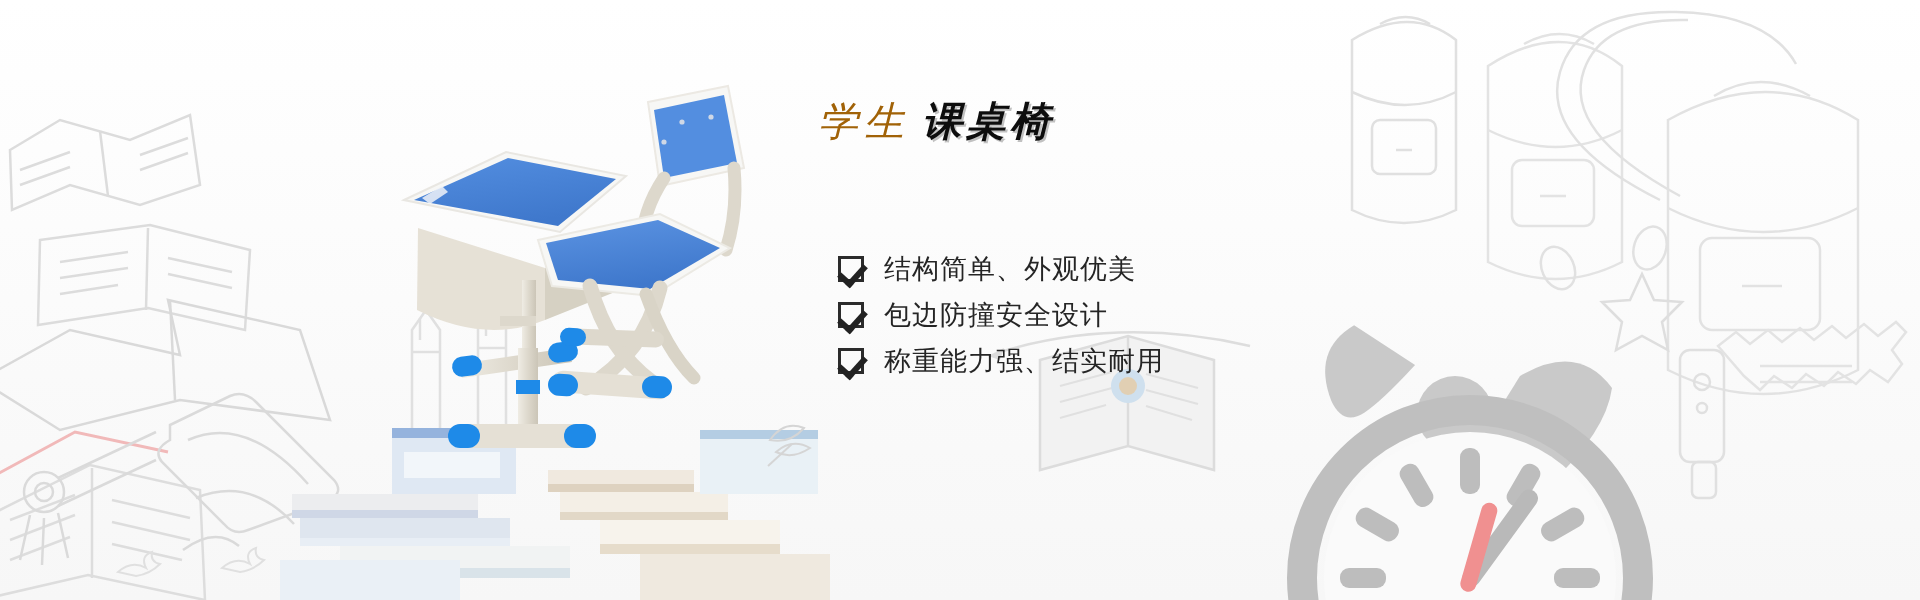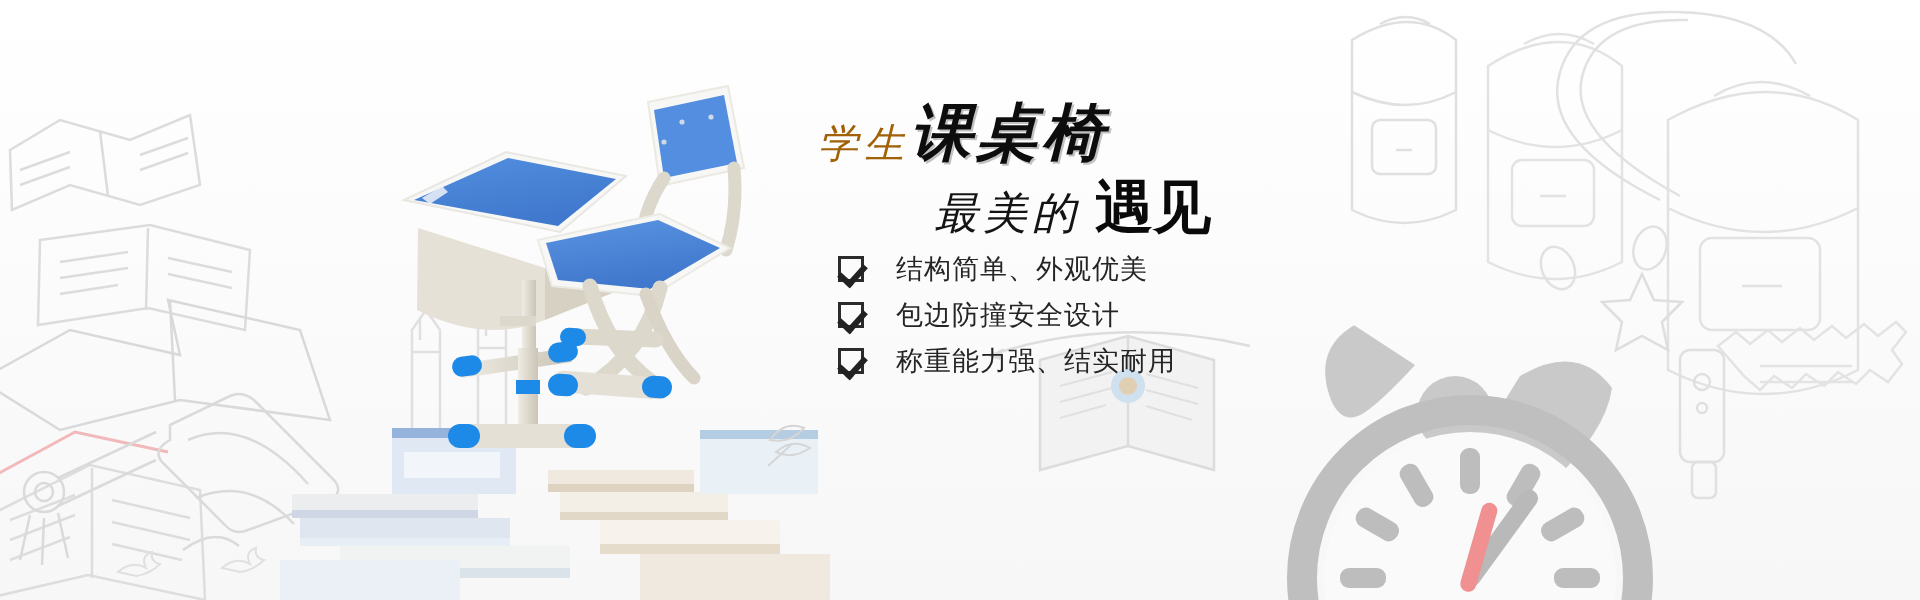--- a/index.html
+++ b/index.html
@@ -39,25 +39,26 @@
     font-family:"Liberation Serif", serif;
     font-size:40px;
     font-weight:400;
     font-style:italic;
     letter-spacing:6px;
     color:#a16207;
     vertical-align:bottom;
   }
   .hl-big {
     font-family:"Liberation Serif", serif;
-    font-size:62px;
+    font-size:40px;
     font-weight:700;
     font-style:italic;
     letter-spacing:4px;
     color:#0d0d0d;
+    margin-left:12px;
     text-shadow:2px 2px 0 rgba(120,120,120,.45);
     vertical-align:bottom;
   }
   .headline-2 {
     position:absolute; left:116px; top:86px;
     white-space:nowrap;
     line-height:1;
   }
   .hl2-small {
     font-family:"Liberation Serif", serif;
@@ -100,21 +101,21 @@
   .check-box::after {
     content:"";
     position:absolute;
     left:3px; top:0px;
     width:11px; height:21px;
     border:solid #222;
     border-width:0 6px 6px 0;
     transform:rotate(42deg);
   }
   .feature-text {
-    margin-left:32px;
+    margin-left:20px;
     font-family:"DejaVu Sans", sans-serif;
     font-size:27px;
     color:#252525;
     letter-spacing:1px;
     white-space:nowrap;
   }
 </style>
 </head>
 <body>
 
@@ -372,23 +373,20 @@
 
       <rect x="236" y="250" width="98" height="16" rx="8" fill="#ddd8cc" transform="rotate(2 285 258)"></rect>
       <rect x="230" y="248" width="26" height="18" rx="9" fill="#1e8ae8" transform="rotate(2 243 257)"></rect>
     </svg>
   </div>
 
   <div class="copy">
     <div class="headline-1">
       <span class="hl-small">学生</span><span class="hl-big">课桌椅</span>
     </div>
-    <div class="headline-2">
-      <span class="hl2-small">最美的</span><span class="hl2-big">遇见</span>
-    </div>
   </div>
 
   <div class="features">
     <div class="feature-row">
       <span class="check-box"></span>
       <span class="feature-text">结构简单、外观优美</span>
     </div>
     <div class="feature-row">
       <span class="check-box"></span>
       <span class="feature-text">包边防撞安全设计</span>

